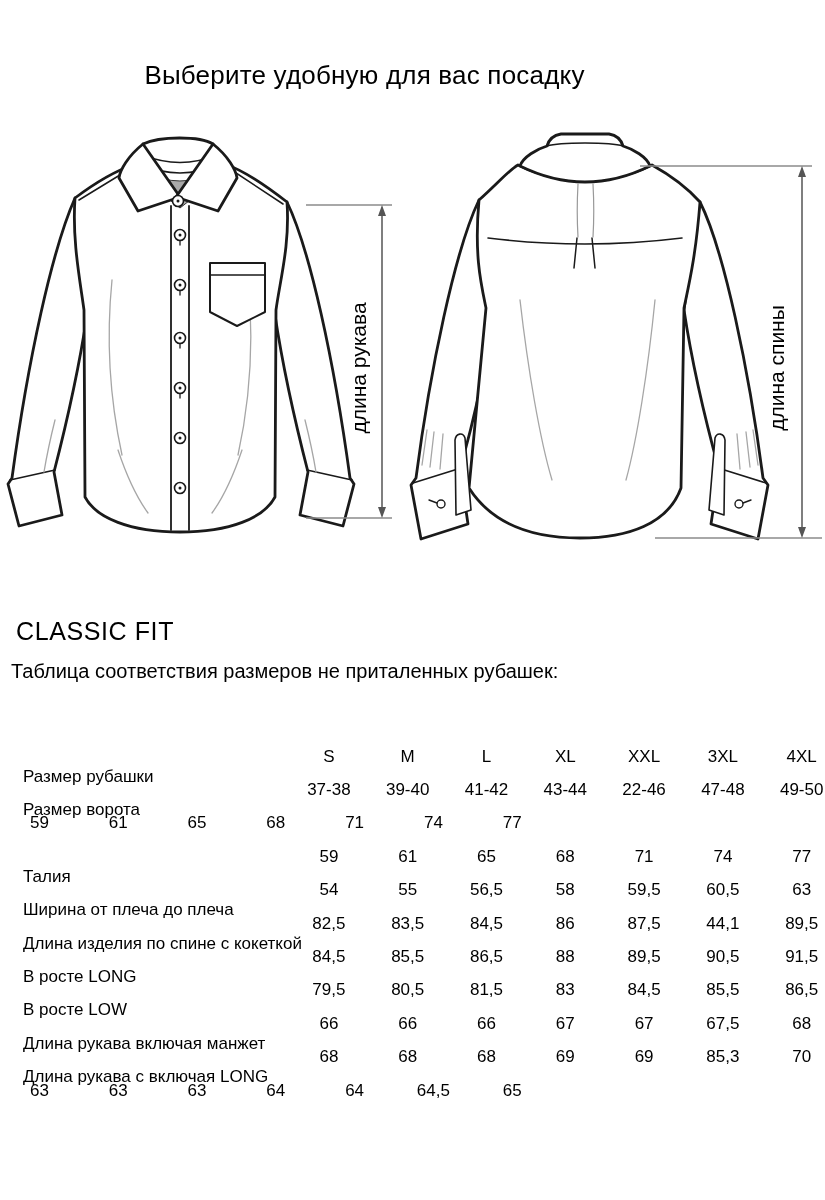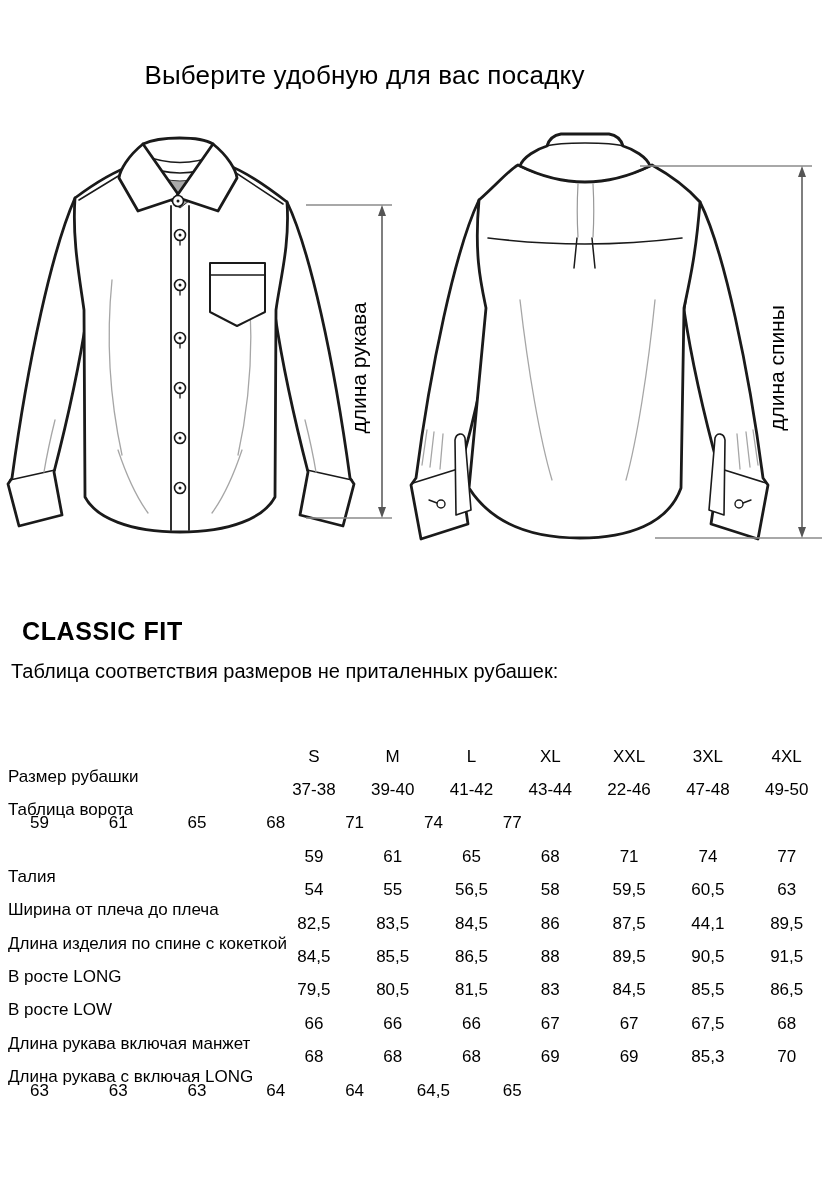--- a/index.html
+++ b/index.html
@@ -6,27 +6,27 @@
   body {
     width:825px; height:1200px; background:#ffffff; position:relative;
     font-family:"Liberation Sans", sans-serif; color:#000; overflow:hidden;
   }
   .title {
     position:absolute; top:60px; left:0; width:729px; text-align:center;
     font-size:26px; font-weight:400; letter-spacing:0.2px;
   }
   #diagrams { position:absolute; top:120px; left:0; }
   .fit-heading {
-    position:absolute; top:617px; left:22px;
-    font-size:25px; font-weight:bold; letter-spacing:0.6px;
+    position:absolute; top:617px; left:16px;
+    font-size:25px; font-weight:normal; letter-spacing:0.6px;
   }
   .caption { position:absolute; top:660px; left:11px; font-size:20px; }
   .size-table { position:absolute; top:740px; left:0; width:825px; }
   .trow { display:flex; align-items:center; height:33.4px; font-size:17px; }
-  .tlabel { width:266.5px; padding-left:8px; white-space:nowrap; flex:none;margin-top:40px; }
+  .tlabel { width:266.5px; padding-left:23px; white-space:nowrap; flex:none;margin-top:40px; }
   .tcell { width:78.8px; flex:none; text-align:center; white-space:nowrap; }
   svg text { font-family:"Liberation Sans", sans-serif; }
 </style>
 </head>
 <body>
 
 <div class="title">Выберите удобную для вас посадку</div>
 
 <svg id="diagrams" width="825" height="460" viewBox="0 0 825 460">
 
@@ -141,21 +141,21 @@
       <div class="tlabel">Размер рубашки</div>
       <div class="tcell">S</div>
       <div class="tcell">M</div>
       <div class="tcell">L</div>
       <div class="tcell">XL</div>
       <div class="tcell">XXL</div>
       <div class="tcell">3XL</div>
       <div class="tcell">4XL</div>
     </div>
     <div class="trow">
-      <div class="tlabel">Таблица ворота</div>
+      <div class="tlabel">Размер ворота</div>
       <div class="tcell">37-38</div>
       <div class="tcell">39-40</div>
       <div class="tcell">41-42</div>
       <div class="tcell">43-44</div>
       <div class="tcell">22-46</div>
       <div class="tcell">47-48</div>
       <div class="tcell">49-50</div>
     </div>
     <div class="trow">
       <div class="tcell">59</div>

